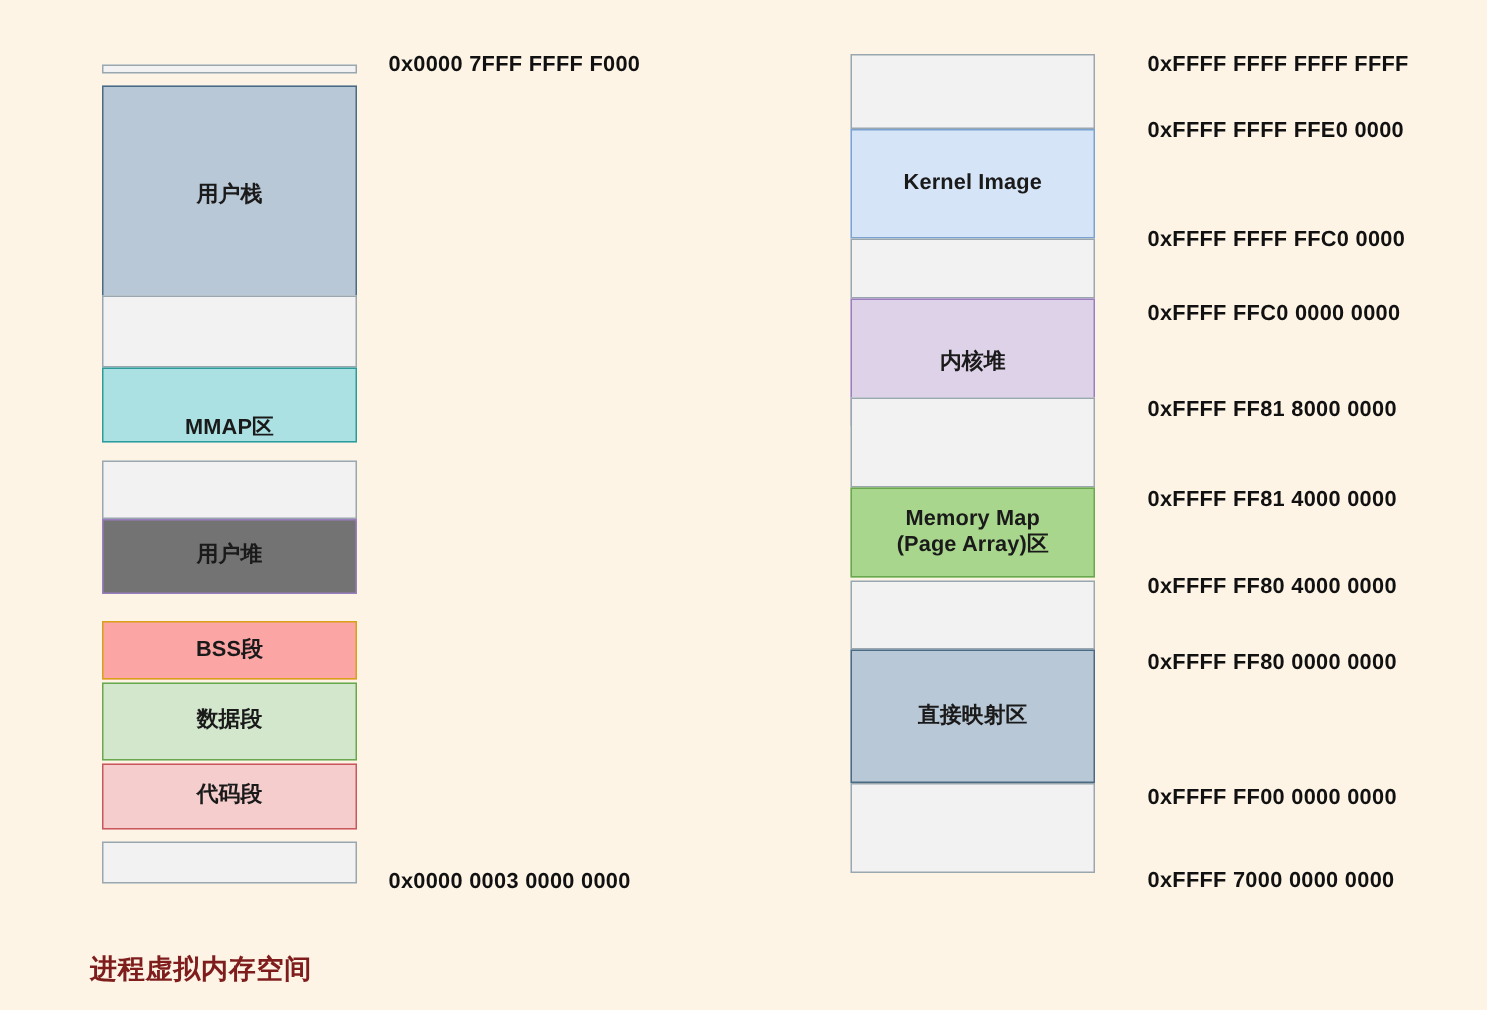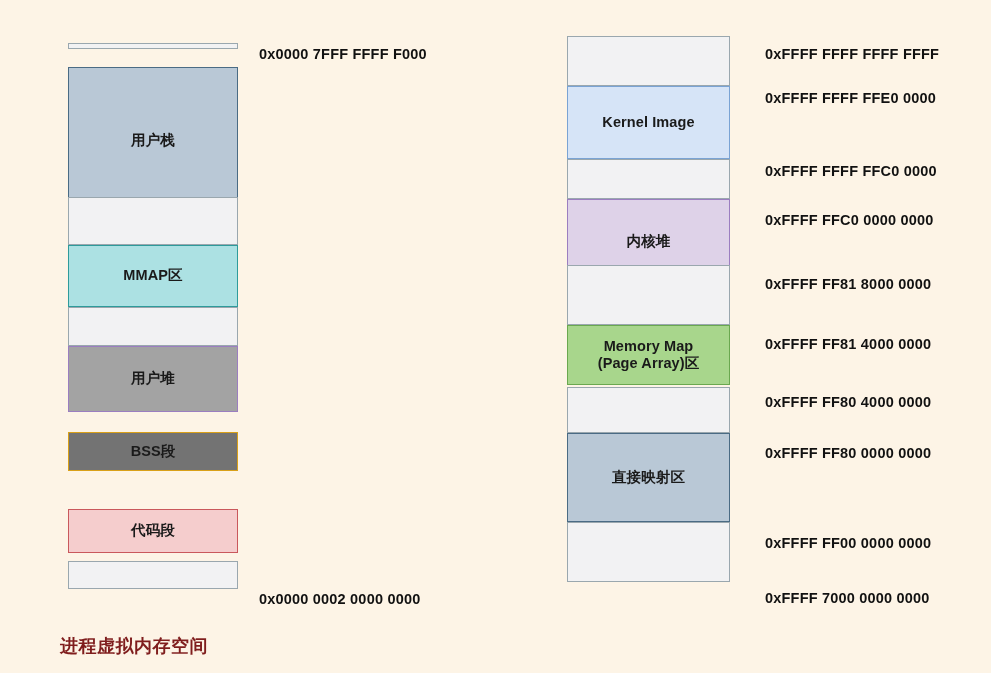--- a/index.html
+++ b/index.html
@@ -57,21 +57,20 @@
   }
 
   
   .addr-label {
     position: absolute;
     font-size: 14.5px;
     font-weight: bold;
     color: #111111;
     white-space: nowrap;
     letter-spacing: 0.2px;
-    margin-top: 11px;
   }
   #process-column .addr-label { left: 259px; }
   #kernel-column  .addr-label { left: 245px; }
 
   
   .caption {
     position: absolute;
     font-size: 18px;
     font-weight: bold;
     color: #7f1d1d;
@@ -82,43 +81,46 @@
 </style>
 </head>
 <body>
 
 <div class="diagram-root">
 
   <div class="column" id="process-column">
 
     <div class="memory-bar" id="process-memory-bar">
         <div class="mem-block" style="top: 0px; height: 6px; background: rgb(242, 242, 243); border: 1px solid rgb(154, 167, 174);"></div>
-        <div class="mem-block" style="top: 24px; height: 148px; background: rgb(185, 200, 214); border: 1px solid rgb(74, 107, 132);">
+        <div class="mem-block" style="top: 14px; height: 148px; background: rgb(185, 200, 214); border: 1px solid rgb(74, 107, 132);">
           <span class="mem-label">用户栈</span>
         </div>
         <div class="mem-block" style="top: 154px; height: 48px; background: rgb(242, 242, 243); border: 1px solid rgb(154, 167, 174);"></div>
-        <div class="mem-block" style="top: 202px; height: 62px; background: rgb(172, 225, 227); border: 1px solid rgb(46, 155, 155);">
+        <div class="mem-block" style="top: 202px; height: 50px; background: rgb(172, 225, 227); border: 1px solid rgb(46, 155, 155); align-items: flex-end;">
           <span class="mem-label">MMAP区</span>
         </div>
         <div class="mem-block" style="top: 264px; height: 39px; background: rgb(242, 242, 243); border: 1px solid rgb(154, 167, 174);"></div>
-        <div class="mem-block" style="top: 303px; height: 66px; background: #a3a3a3; border: 1px solid rgb(155, 126, 192);">
+        <div class="mem-block" style="top: 303px; height: 50px; background: #737373; border: 1px solid rgb(155, 126, 192);">
           <span class="mem-label">用户堆</span>
         </div>
-        <div class="mem-block" style="top: 389px; height: 39px; background: #737373; border: 1px solid rgb(217, 160, 24);">
+        <div class="mem-block" style="top: 371px; height: 39px; background: #fca5a5; border: 1px solid rgb(217, 160, 24);">
           <span class="mem-label">BSS段</span>
+        </div>
+        <div class="mem-block" style="top: 412px; height: 52px; background: rgb(211, 231, 205); border: 1px solid rgb(106, 168, 79);">
+          <span class="mem-label">数据段</span>
         </div>
         <div class="mem-block" style="top: 466px; height: 44px; background: rgb(245, 205, 205); border: 1px solid rgb(201, 88, 92);">
           <span class="mem-label">代码段</span>
         </div>
         <div class="mem-block" style="top: 518px; height: 28px; background: rgb(242, 242, 243); border: 1px solid rgb(154, 167, 174);"></div>
       </div>
 
     <div id="process-addresses">
         <div class="addr-label" style="top: 35px;">0x0000 7FFF FFFF F000</div>
-        <div class="addr-label" style="top: 580px;">0x0000 0002 0000 0000</div>
+        <div class="addr-label" style="top: 580px;">0x0000 0003 0000 0000</div>
       </div>
 
     <div class="caption" id="process-caption">进程虚拟内存空间</div>
   </div>
 
   <div class="column" id="kernel-column">
 
     <div class="memory-bar" id="kernel-memory-bar">
         <div class="mem-block" style="top: 0px; height: 50px; background: rgb(242, 242, 243); border: 1px solid rgb(154, 167, 174);"></div>
         <div class="mem-block" style="top: 50px; height: 73px; background: rgb(214, 228, 247); border: 1px solid rgb(122, 163, 212);">

